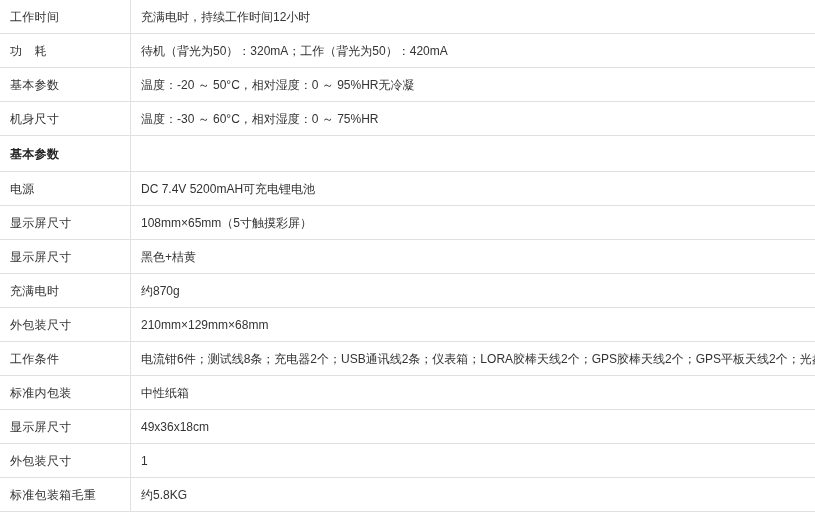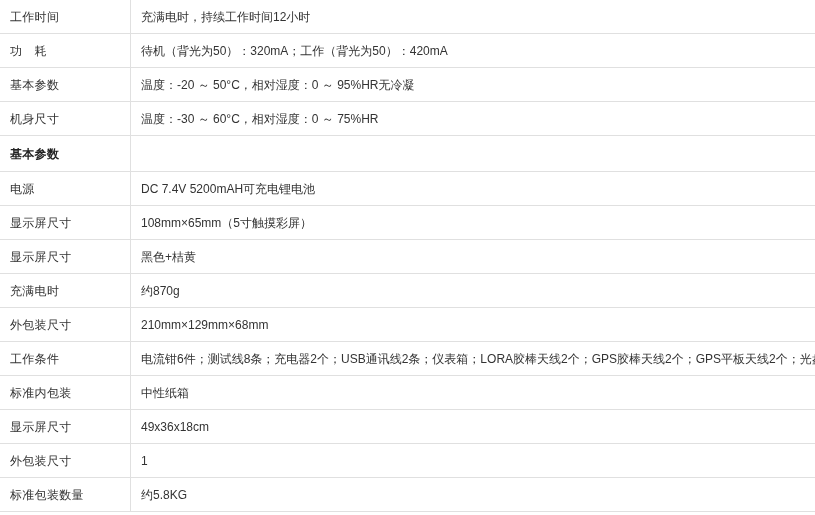--- a/index.html
+++ b/index.html
@@ -105,17 +105,17 @@
       </tr>
       <tr>
         <td class="label-cell">显示屏尺寸</td>
         <td class="value-cell">49x36x18cm</td>
       </tr>
       <tr>
         <td class="label-cell">外包装尺寸</td>
         <td class="value-cell">1</td>
       </tr>
       <tr>
-        <td class="label-cell">标准包装数量</td>
+        <td class="label-cell">标准包装箱毛重</td>
         <td class="value-cell">约5.8KG</td>
       </tr>
     </tbody>
 </table>
 
 </body></html>

